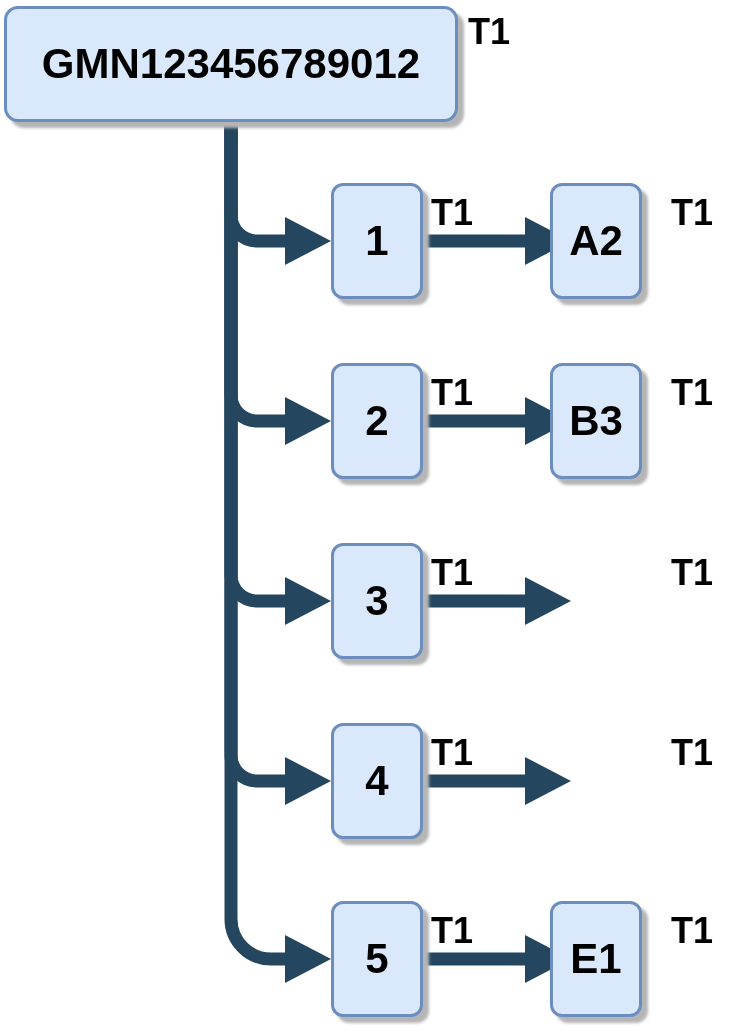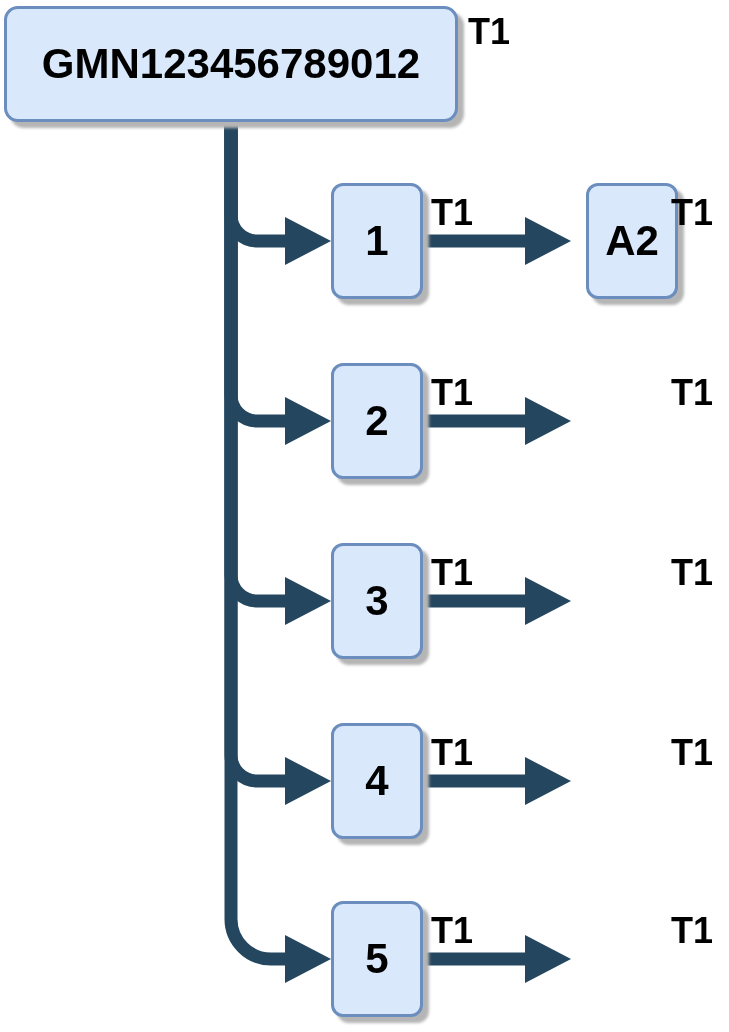--- a/index.html
+++ b/index.html
@@ -40,21 +40,21 @@
     border-radius: 14px;
     font-size: 42px;
   }
   .small-node {
     top: 0;
     width: 92px; height: 116px;
     border-radius: 12px;
     font-size: 42px;
   }
   .src-node { left: 331px; }
-  .tgt-node { left: 586px; }
+  .tgt-node { left: 550px; }
   .tag {
     position: absolute;
     font-size: 36px;
     line-height: 1;
     color: var(--text);
     font-weight: bold;
     white-space: nowrap;
   }
   .root-tag { left: 468px; top: 14px; }
   .src-tag  { left: 431px; top: 12px; }
@@ -110,20 +110,23 @@
       <span>A2</span>
     </div>
     <span class="tag tgt-tag">T1</span>
   </div>
 
   <div class="row row-1">
     <div class="node small-node src-node">
       <span>2</span>
     </div>
     <span class="tag src-tag">T1</span>
+    <div class="node small-node tgt-node">
+      <span>B3</span>
+    </div>
     <span class="tag tgt-tag">T1</span>
   </div>
 
   <div class="row row-2">
     <div class="node small-node src-node">
       <span>3</span>
     </div>
     <span class="tag src-tag">T1</span>
     <span class="tag tgt-tag">T1</span>
   </div>
@@ -134,16 +137,19 @@
     </div>
     <span class="tag src-tag">T1</span>
     <span class="tag tgt-tag">T1</span>
   </div>
 
   <div class="row row-4">
     <div class="node small-node src-node">
       <span>5</span>
     </div>
     <span class="tag src-tag">T1</span>
+    <div class="node small-node tgt-node">
+      <span>E1</span>
+    </div>
     <span class="tag tgt-tag">T1</span>
   </div>
 
 </div>
 
 </body></html>

